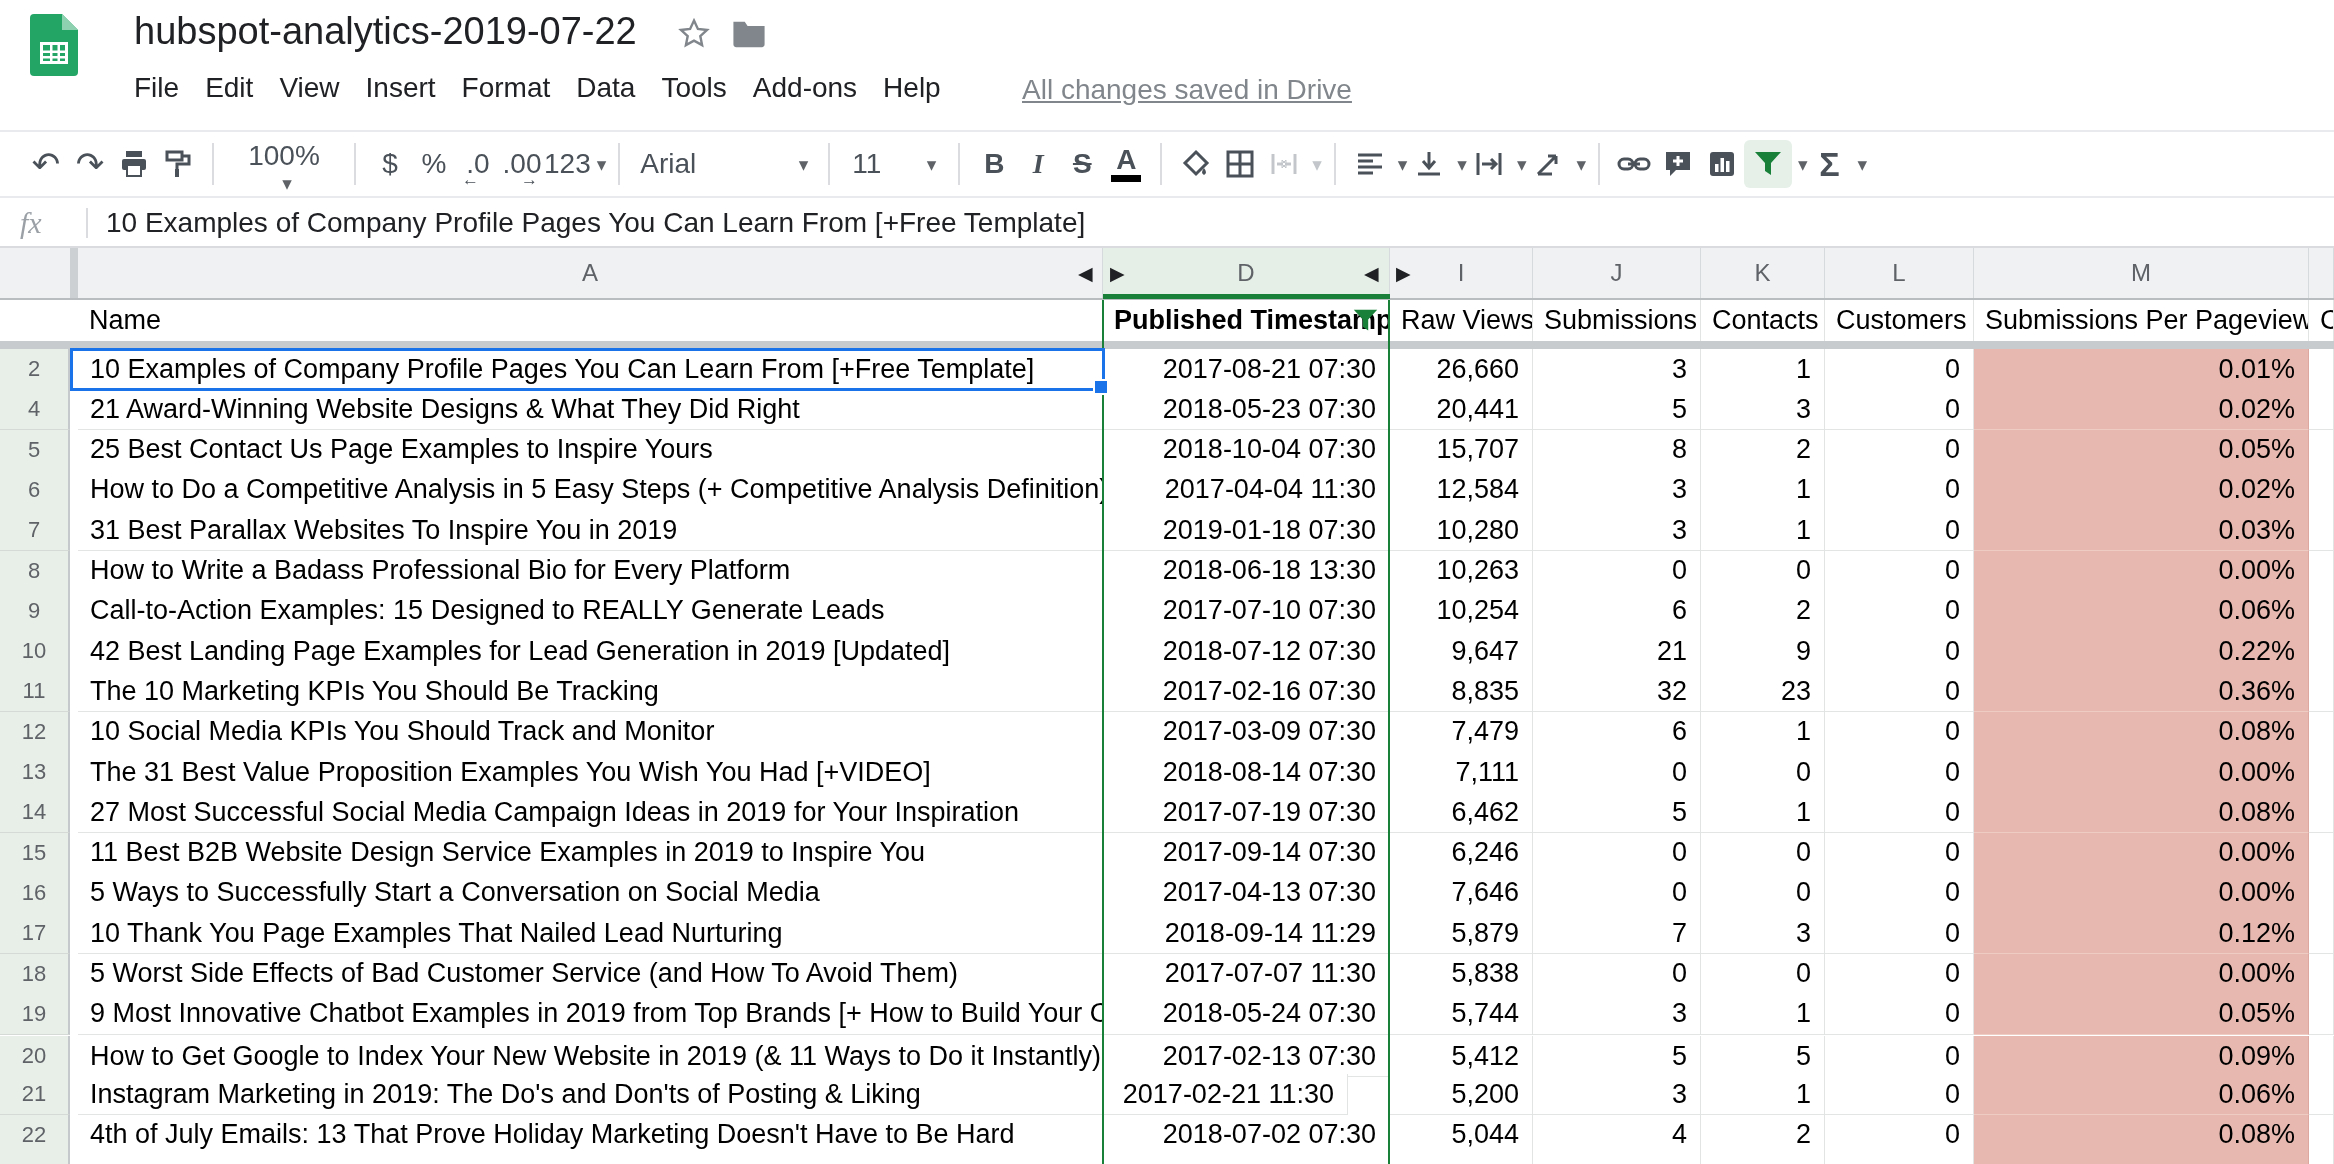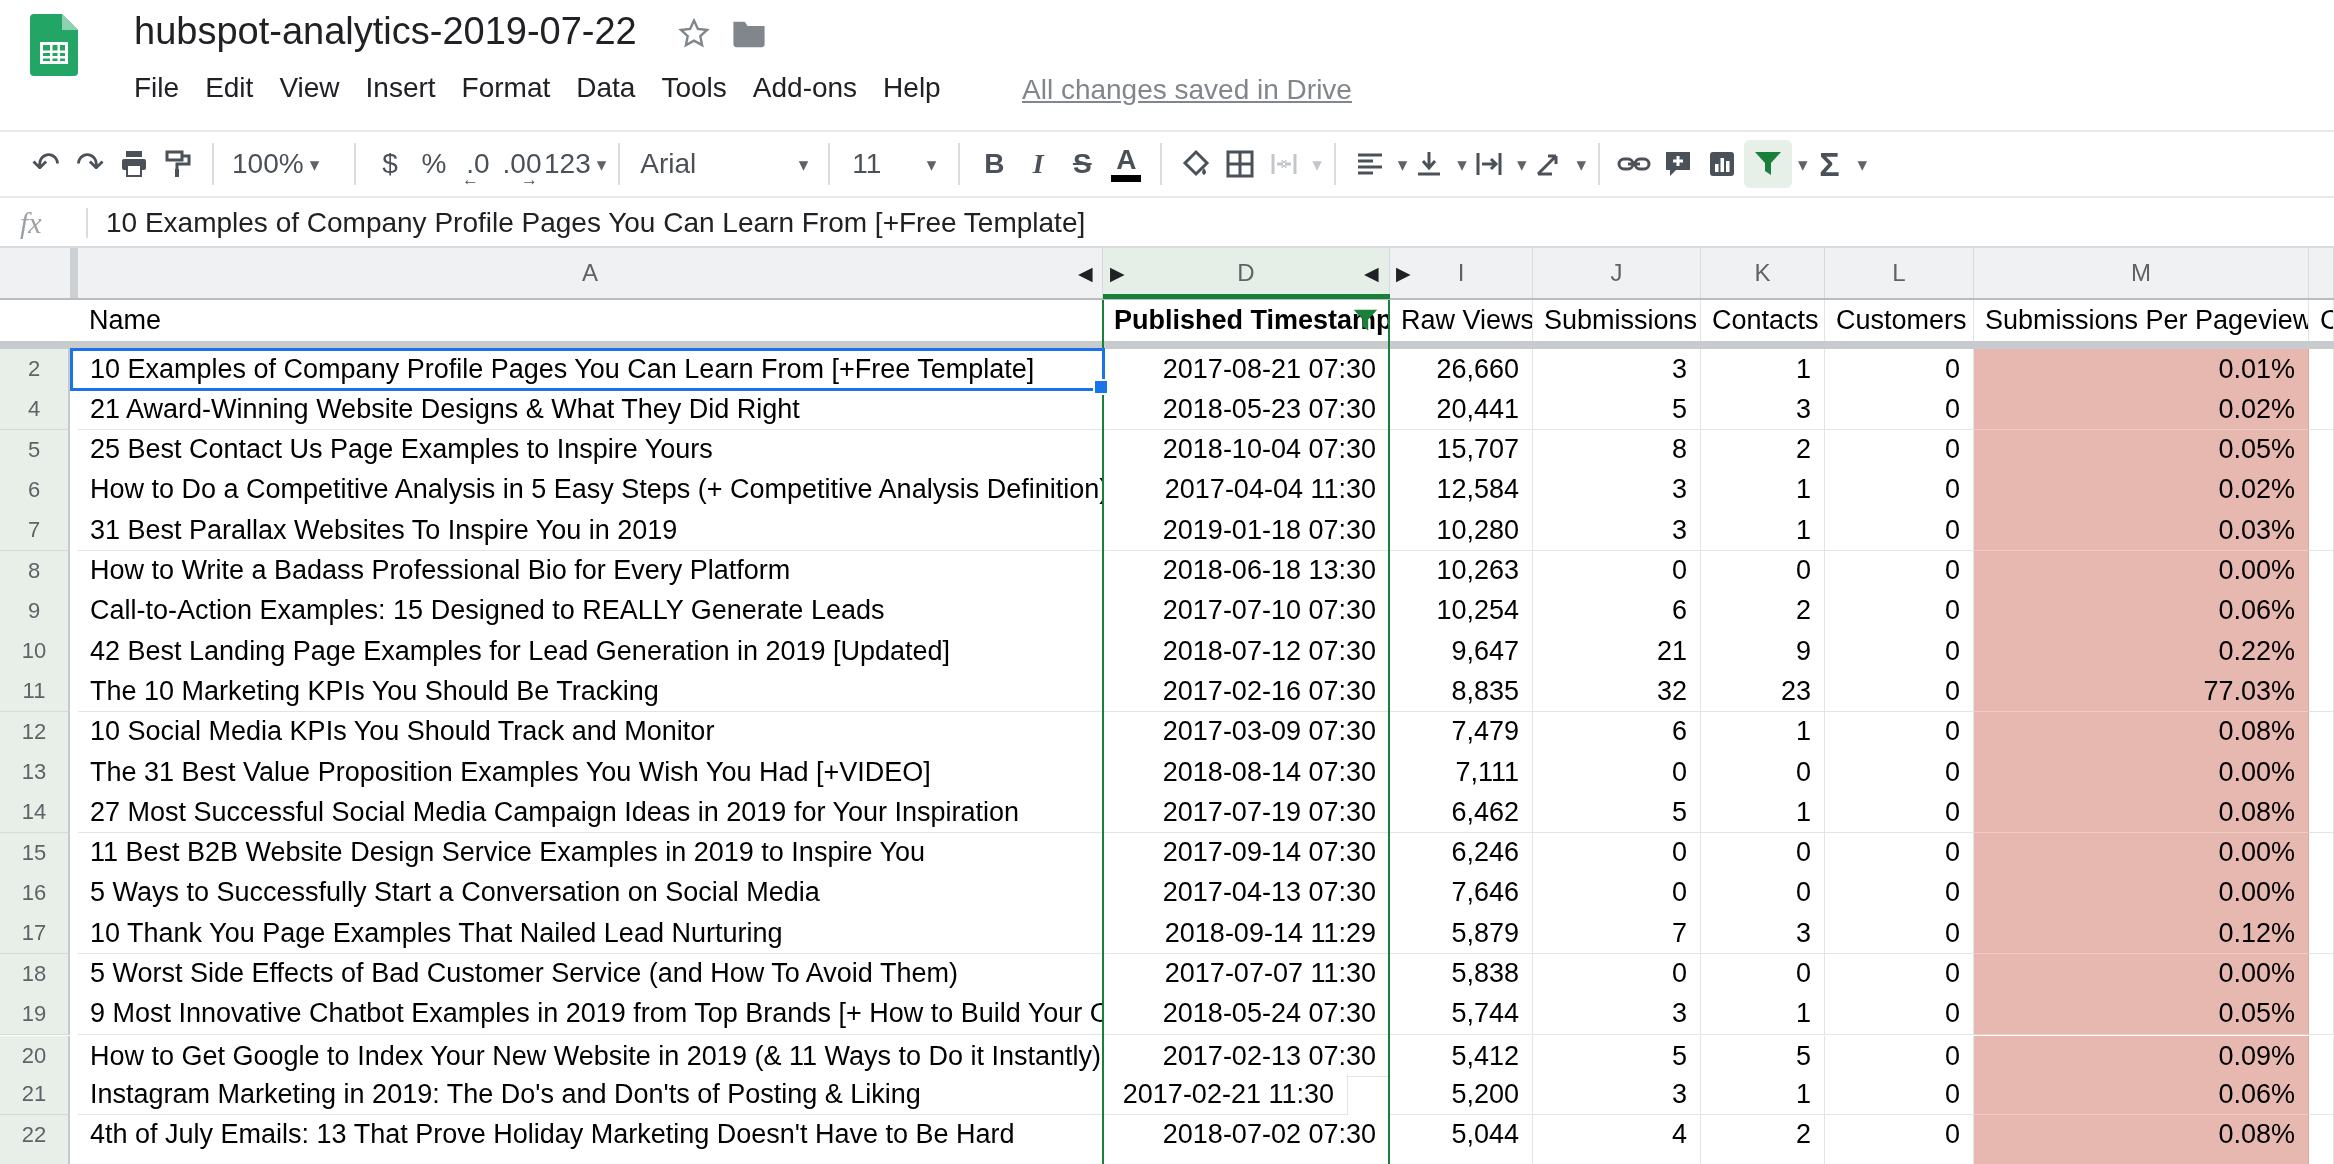--- a/index.html
+++ b/index.html
@@ -15,21 +15,21 @@
   .menu-item{cursor:default;}
   .saved-status{position:absolute;left:1022px;top:74px;font-size:28px;color:#80868b;text-decoration:underline;white-space:nowrap;}
   
   .toolbar{position:absolute;left:0;top:130px;width:2334px;height:66px;background:#fff;
            border-top:2px solid #e8eaed;display:flex;align-items:center;padding-left:24px;box-sizing:border-box;}
   .tb-btn{height:48px;min-width:44px;display:flex;align-items:center;justify-content:center;
           color:#4a5158;font-size:28px;position:relative;border-radius:4px;}
   .tb-sep{width:2px;height:42px;background:#dadce0;margin:0 12px;}
   .caret{font-size:19px;color:#5f6368;margin-left:6px;}
   .caret.lt{color:#c3c7cb;}
-  .tb-zoom{min-width:104px;justify-content:flex-start;padding:0 6px;}
+  .tb-zoom{min-width:104px;justify-content:flex-start;padding:0 6px;flex-direction:column;}
   .tb-font{min-width:168px;justify-content:space-between;padding:0 8px;}
   .tb-size{min-width:84px;justify-content:space-between;padding:0 10px;}
   .tb-b{font-weight:bold;}
   .tb-i{font-style:italic;font-family:"Liberation Serif",serif;font-weight:bold;}
   .tb-s{text-decoration:line-through;font-weight:bold;}
   .tb-a{font-weight:bold;flex-direction:column;line-height:26px;}
   .tb-a .bar{width:30px;height:7px;background:#000;margin-top:2px;}
   .mini-arrow{position:absolute;bottom:-2px;font-size:17px;color:#4a5158;}
   .tb-filter{background:#e6f0e9;border-radius:6px;width:48px;height:48px;}
   .tb-sigma{font-size:34px;font-weight:bold;}
@@ -391,21 +391,21 @@
           <div class="g-cell left" style="left: 2309px; width: 25px;"></div>
         </div>
         <div class="g-row" style="top: 322.4px;">
           <div class="g-num">11</div>
           <div class="g-cell left" style="left: 78px; width: 1025px;">The 10 Marketing KPIs You Should Be Tracking</div>
           <div class="g-cell right" style="left: 1103px; width: 287px;">2017-02-16 07:30</div>
           <div class="g-cell right" style="left: 1390px; width: 143px;">8,835</div>
           <div class="g-cell right" style="left: 1533px; width: 168px;">32</div>
           <div class="g-cell right" style="left: 1701px; width: 124px;">23</div>
           <div class="g-cell right" style="left: 1825px; width: 149px;">0</div>
-          <div class="g-cell right pink" style="left: 1974px; width: 335px;">77.03%</div>
+          <div class="g-cell right pink" style="left: 1974px; width: 335px;">0.36%</div>
           <div class="g-cell left" style="left: 2309px; width: 25px;"></div>
         </div>
         <div class="g-row" style="top: 362.7px;">
           <div class="g-num">12</div>
           <div class="g-cell left" style="left: 78px; width: 1025px;">10 Social Media KPIs You Should Track and Monitor</div>
           <div class="g-cell right" style="left: 1103px; width: 287px;">2017-03-09 07:30</div>
           <div class="g-cell right" style="left: 1390px; width: 143px;">7,479</div>
           <div class="g-cell right" style="left: 1533px; width: 168px;">6</div>
           <div class="g-cell right" style="left: 1701px; width: 124px;">1</div>
           <div class="g-cell right" style="left: 1825px; width: 149px;">0</div>

